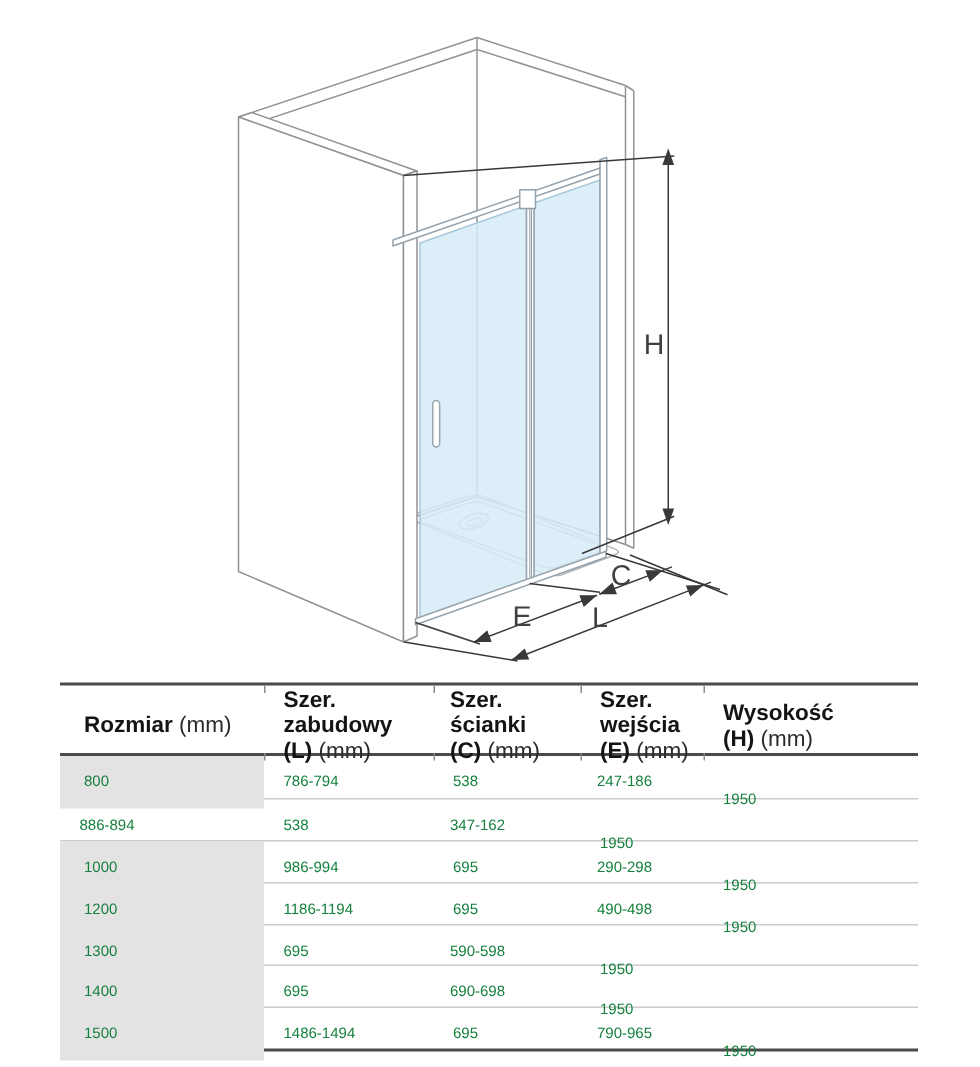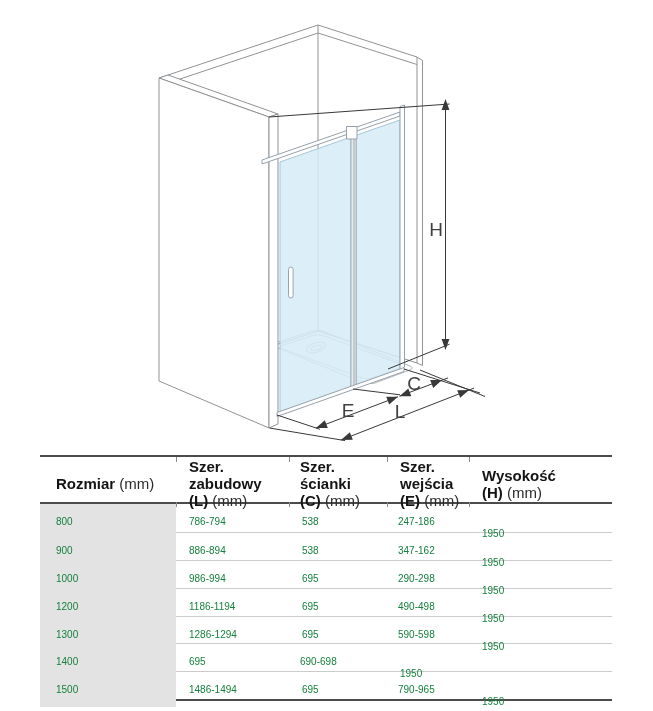--- a/index.html
+++ b/index.html
@@ -137,21 +137,20 @@
 
   <div class="tbody">
       <div class="tr">
       <div class="td c1">800</div>
       <div class="td c2">786-794</div>
       <div class="td c3">538</div>
       <div class="td c4">247-186</div>
       <div class="td c5">1950</div>
     </div>
       <div class="tr">
-      <div class="td c1">900</div>
       <div class="td c2">886-894</div>
       <div class="td c3">538</div>
       <div class="td c4">347-162</div>
       <div class="td c5">1950</div>
     </div>
       <div class="tr">
       <div class="td c1">1000</div>
       <div class="td c2">986-994</div>
       <div class="td c3">695</div>
       <div class="td c4">290-298</div>
@@ -159,21 +158,20 @@
     </div>
       <div class="tr">
       <div class="td c1">1200</div>
       <div class="td c2">1186-1194</div>
       <div class="td c3">695</div>
       <div class="td c4">490-498</div>
       <div class="td c5">1950</div>
     </div>
       <div class="tr">
       <div class="td c1">1300</div>
-      <div class="td c2">1286-1294</div>
       <div class="td c3">695</div>
       <div class="td c4">590-598</div>
       <div class="td c5">1950</div>
     </div>
       <div class="tr">
       <div class="td c1">1400</div>
       <div class="td c3">695</div>
       <div class="td c4">690-698</div>
       <div class="td c5">1950</div>
     </div>

